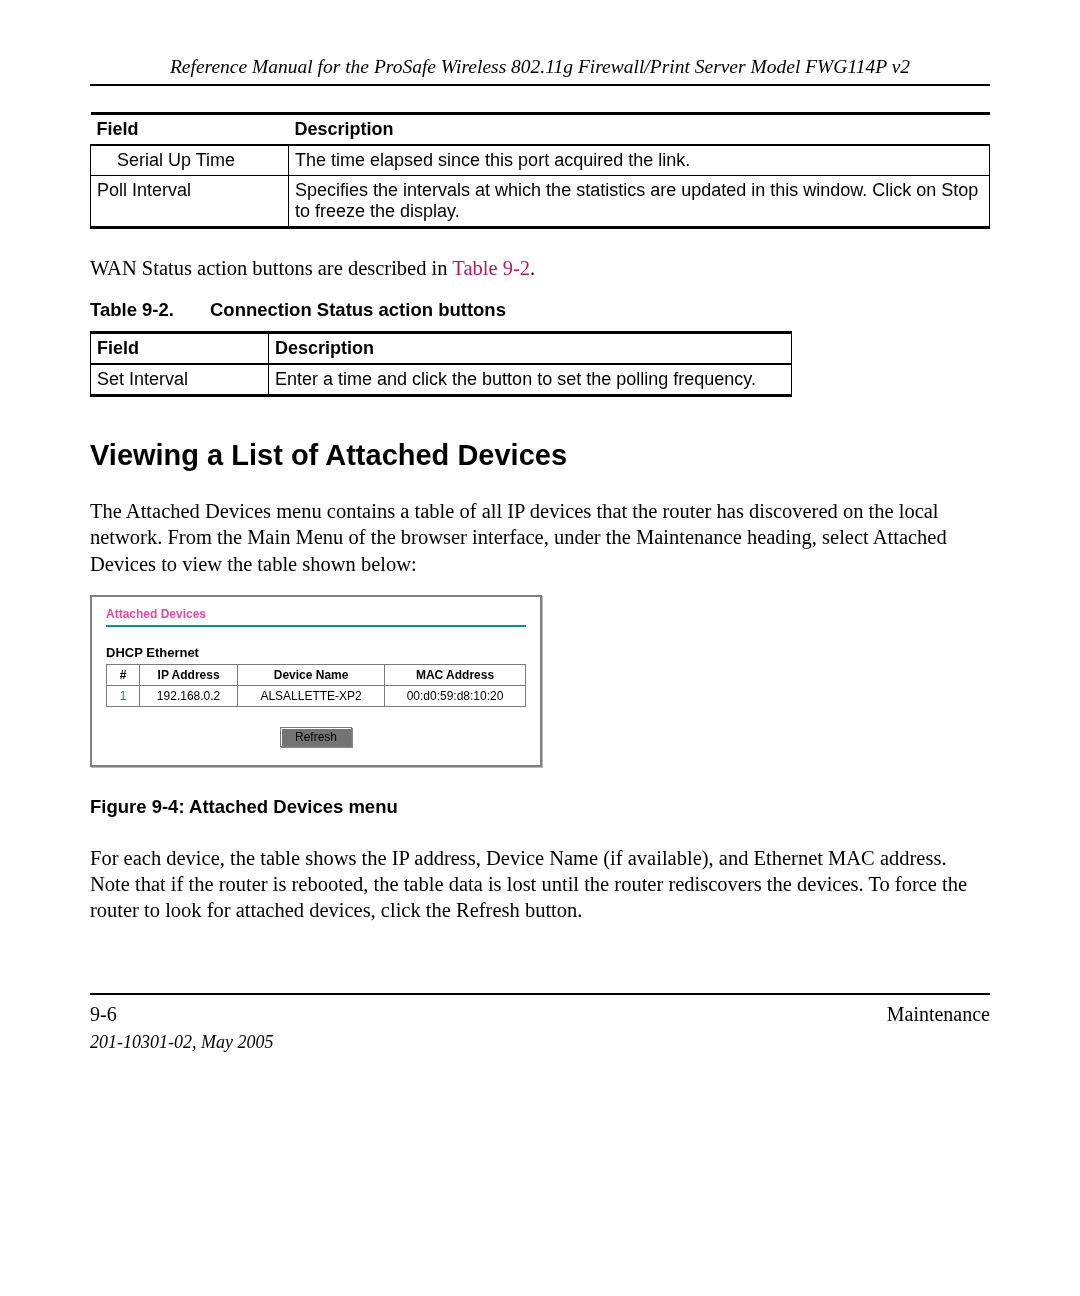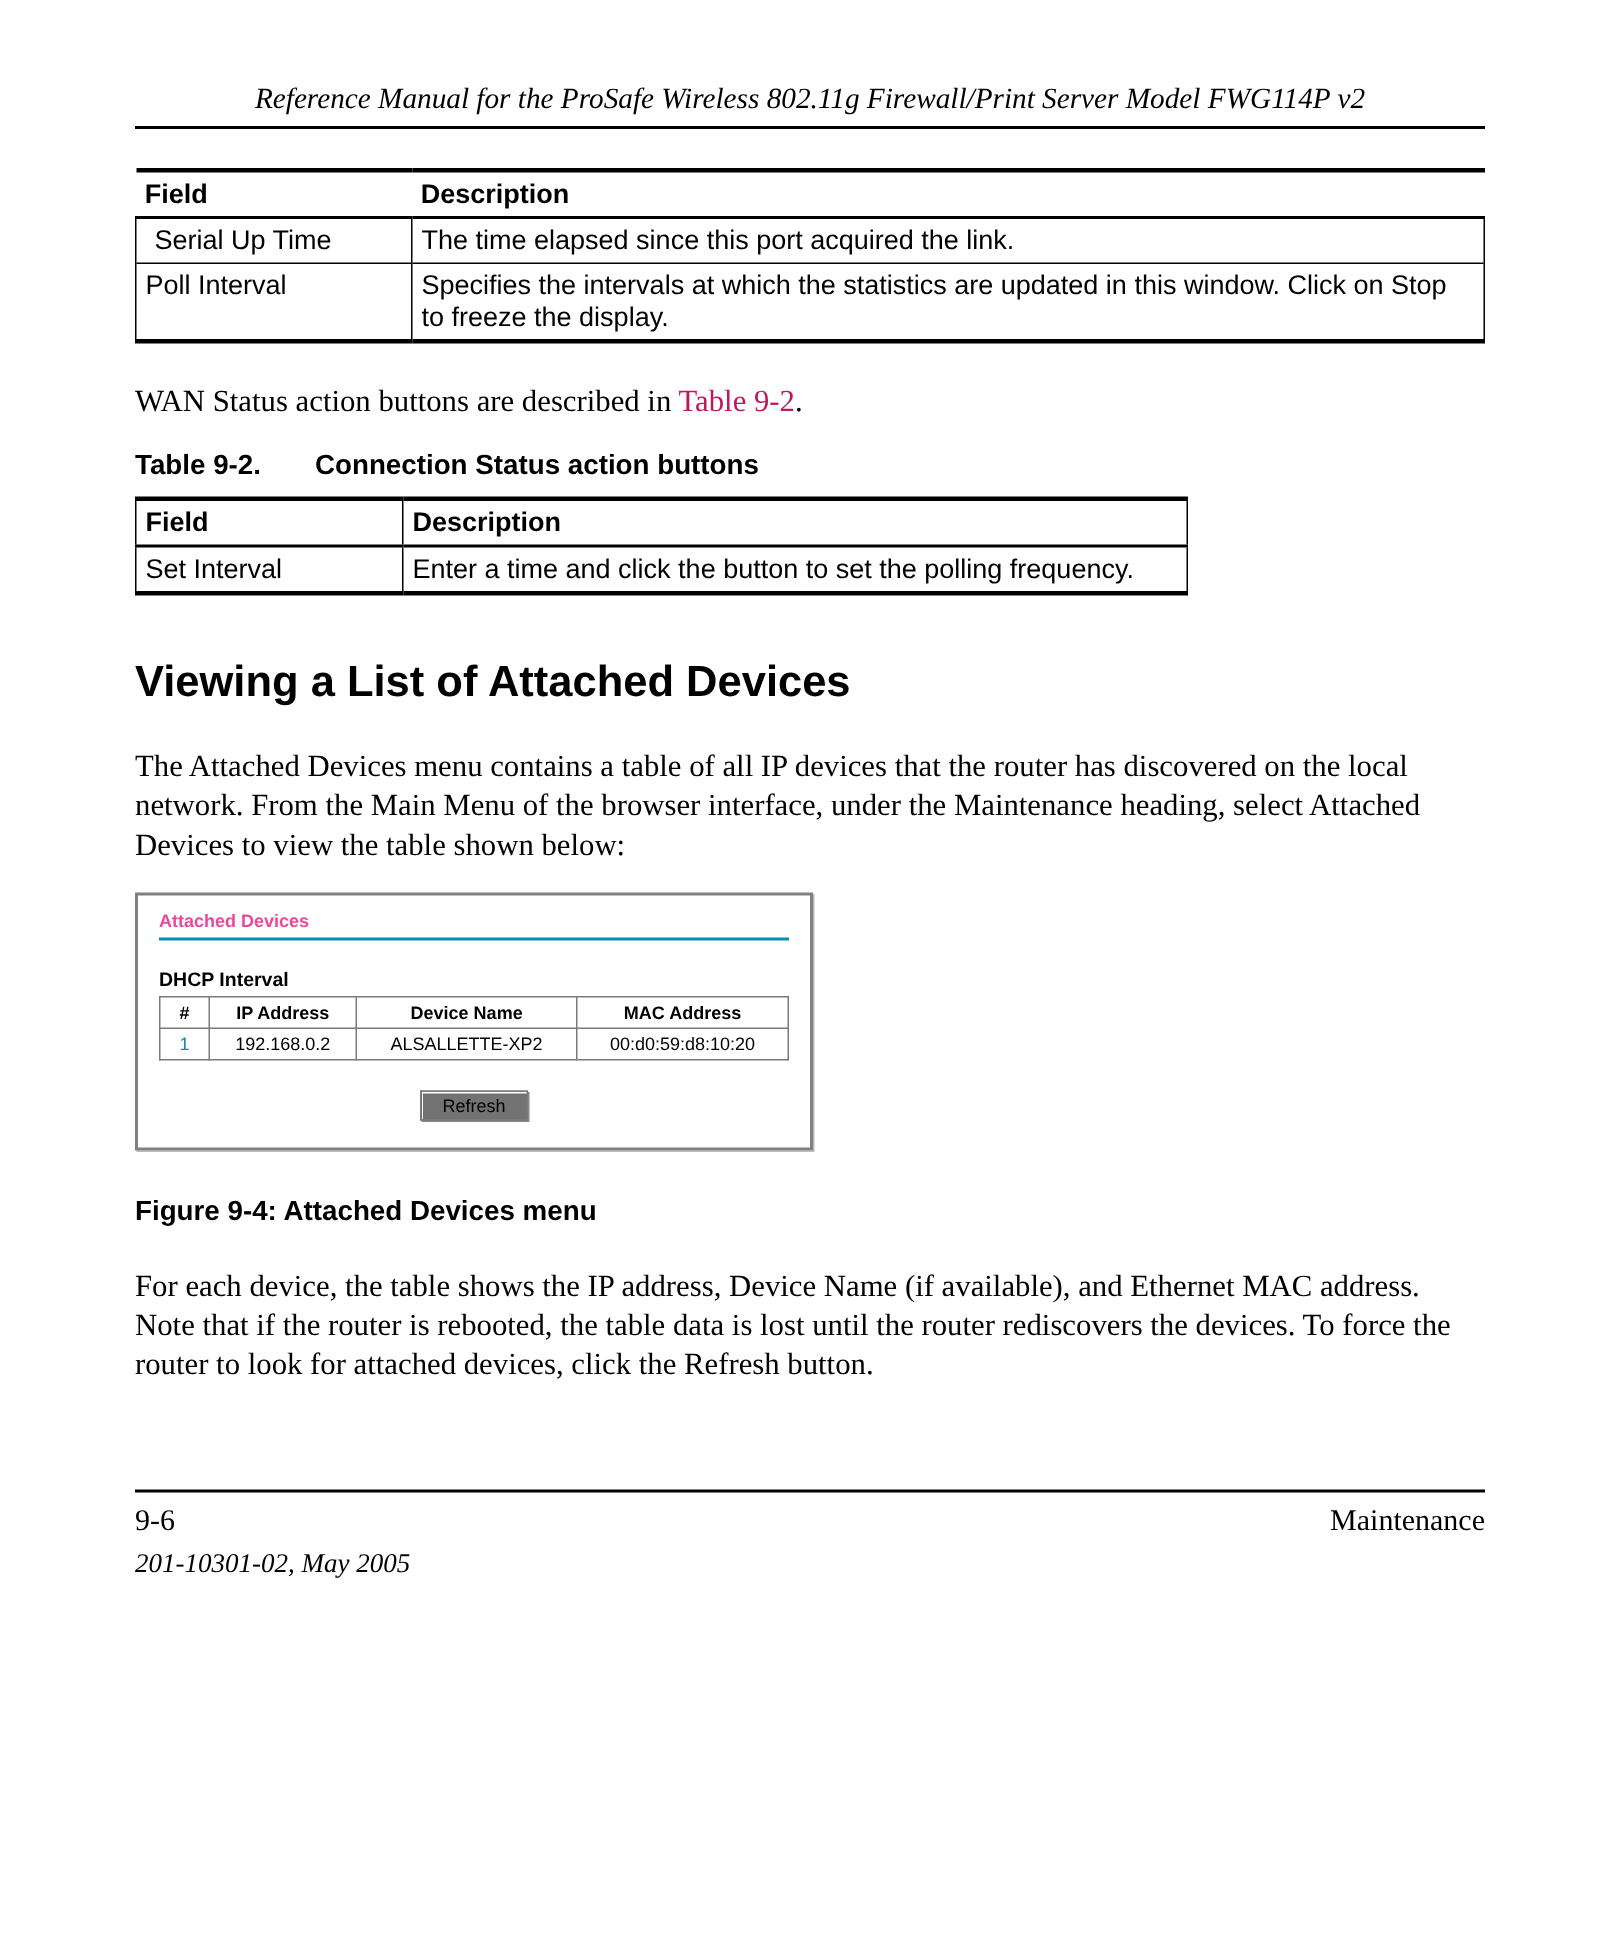--- a/index.html
+++ b/index.html
@@ -65,21 +65,21 @@
     }
     table.t91 tbody td {
       border-top: 1px solid #000;
       border-left: 1px solid #000;
       border-right: 1px solid #000;
     }
     table.t91 tbody tr:last-child td {
       border-bottom: 3px solid #000;
     }
     table.t91 td.indent {
-      padding-left: 12px;
+      padding-left: 26px;
     }
 
     p.body {
       font-family: "Times New Roman", Times, serif;
       font-size: 20.5px;
       margin: 26px 0 18px 0;
       line-height: 1.28;
     }
     .link {
       color: #be185d;
@@ -242,21 +242,21 @@
     </tbody>
   </table>
 
   <h2 class="section">Viewing a List of Attached Devices</h2>
 
   <p class="body">The Attached Devices menu contains a table of all IP devices that the router has discovered on the local network. From the Main Menu of the browser interface, under the Maintenance heading, select Attached Devices to view the table shown below:</p>
 
   <div class="adev-wrap">
     <div class="adev-title">Attached Devices</div>
     <hr class="adev-rule">
-    <div class="adev-sub">DHCP Interval</div>
+    <div class="adev-sub">DHCP Ethernet</div>
     <table class="adev-table">
       <thead>
         <tr>
           <th>#</th>
           <th>IP Address</th>
           <th>Device Name</th>
           <th>MAC Address</th>
         </tr>
       </thead>
       <tbody>

